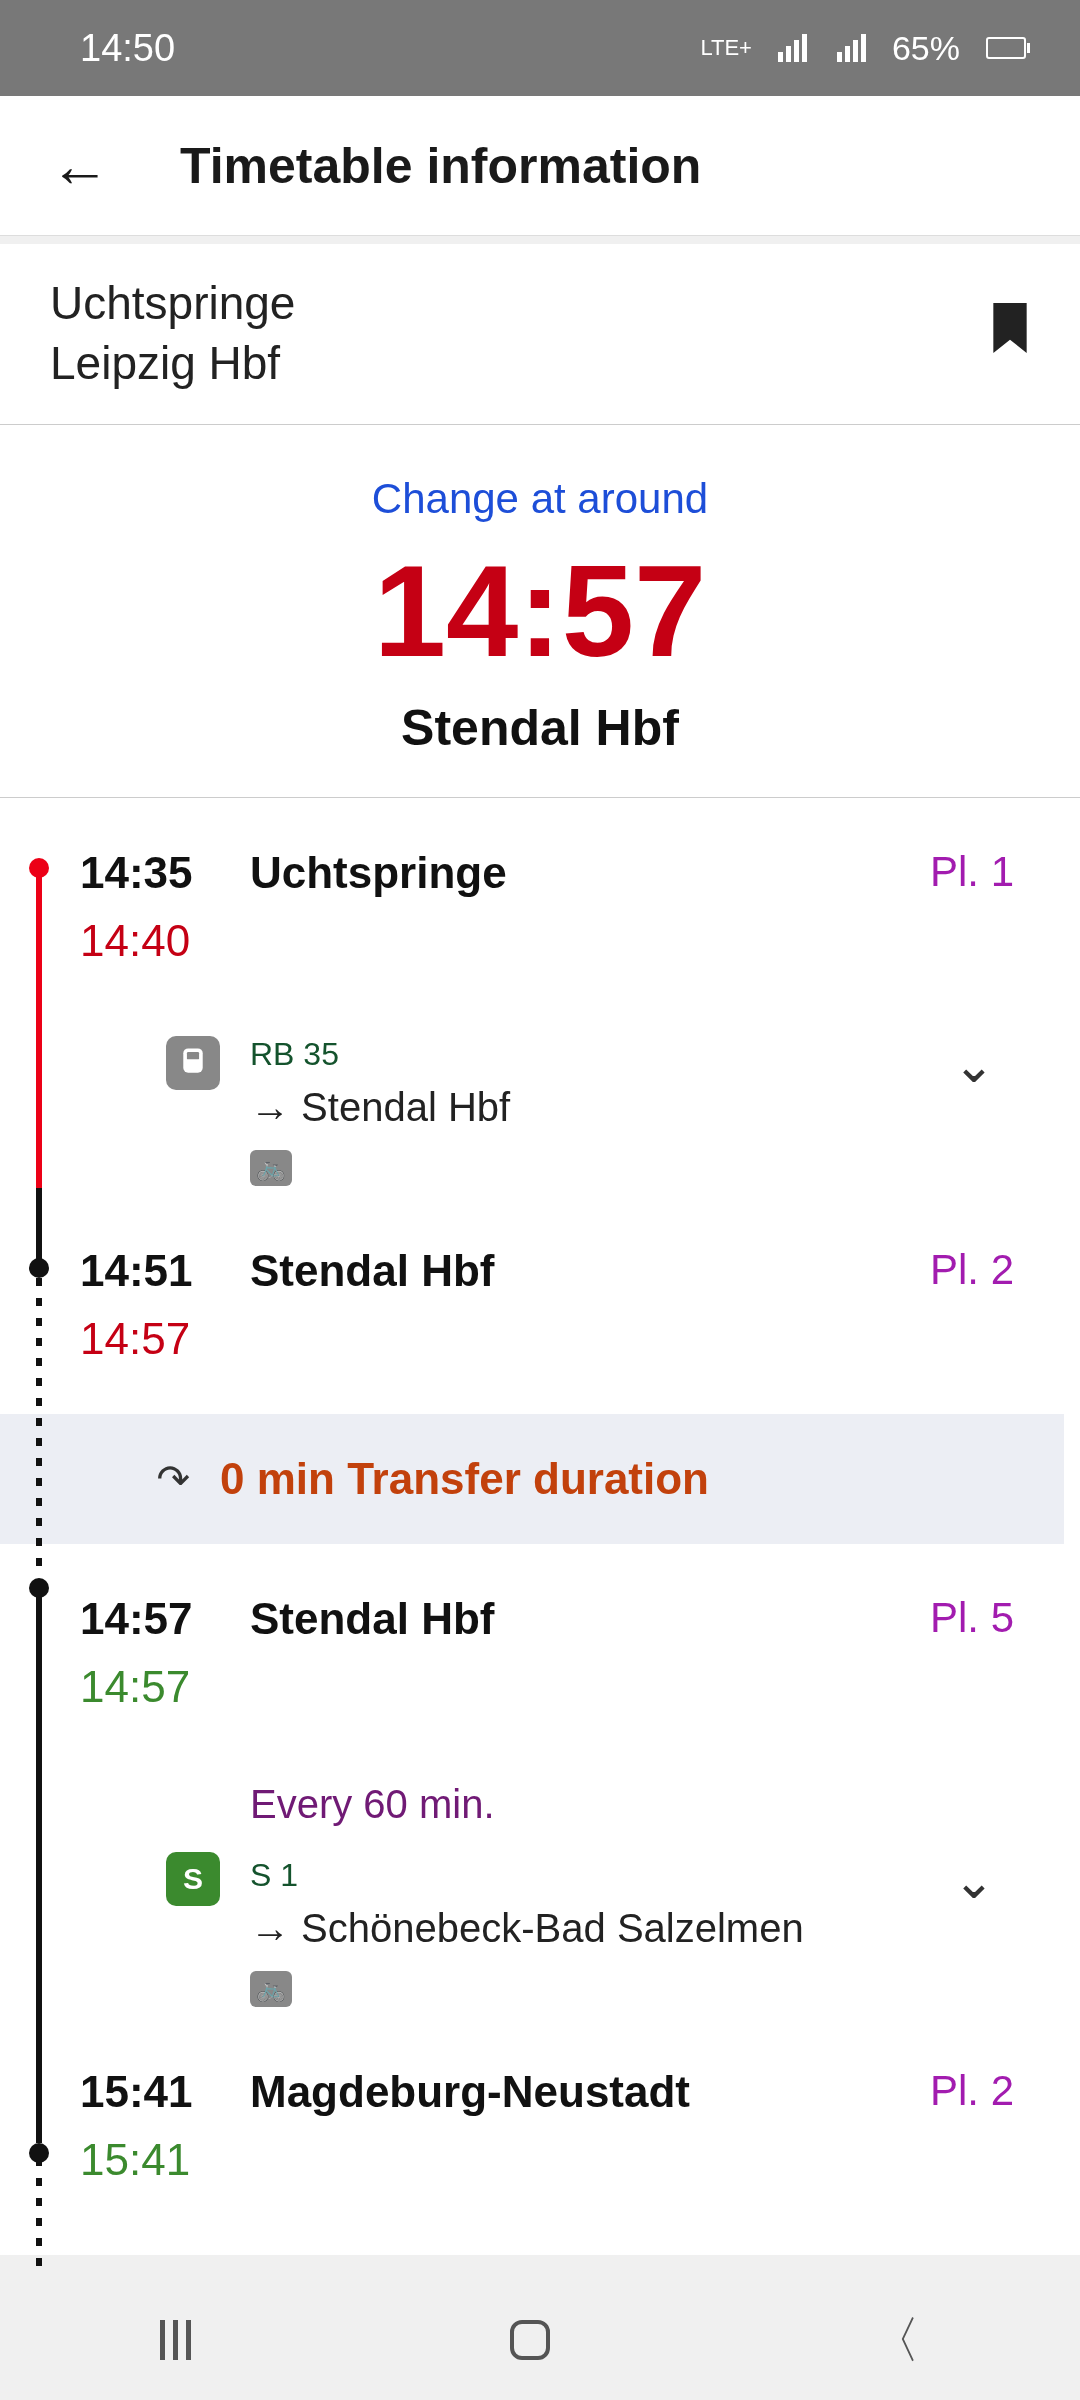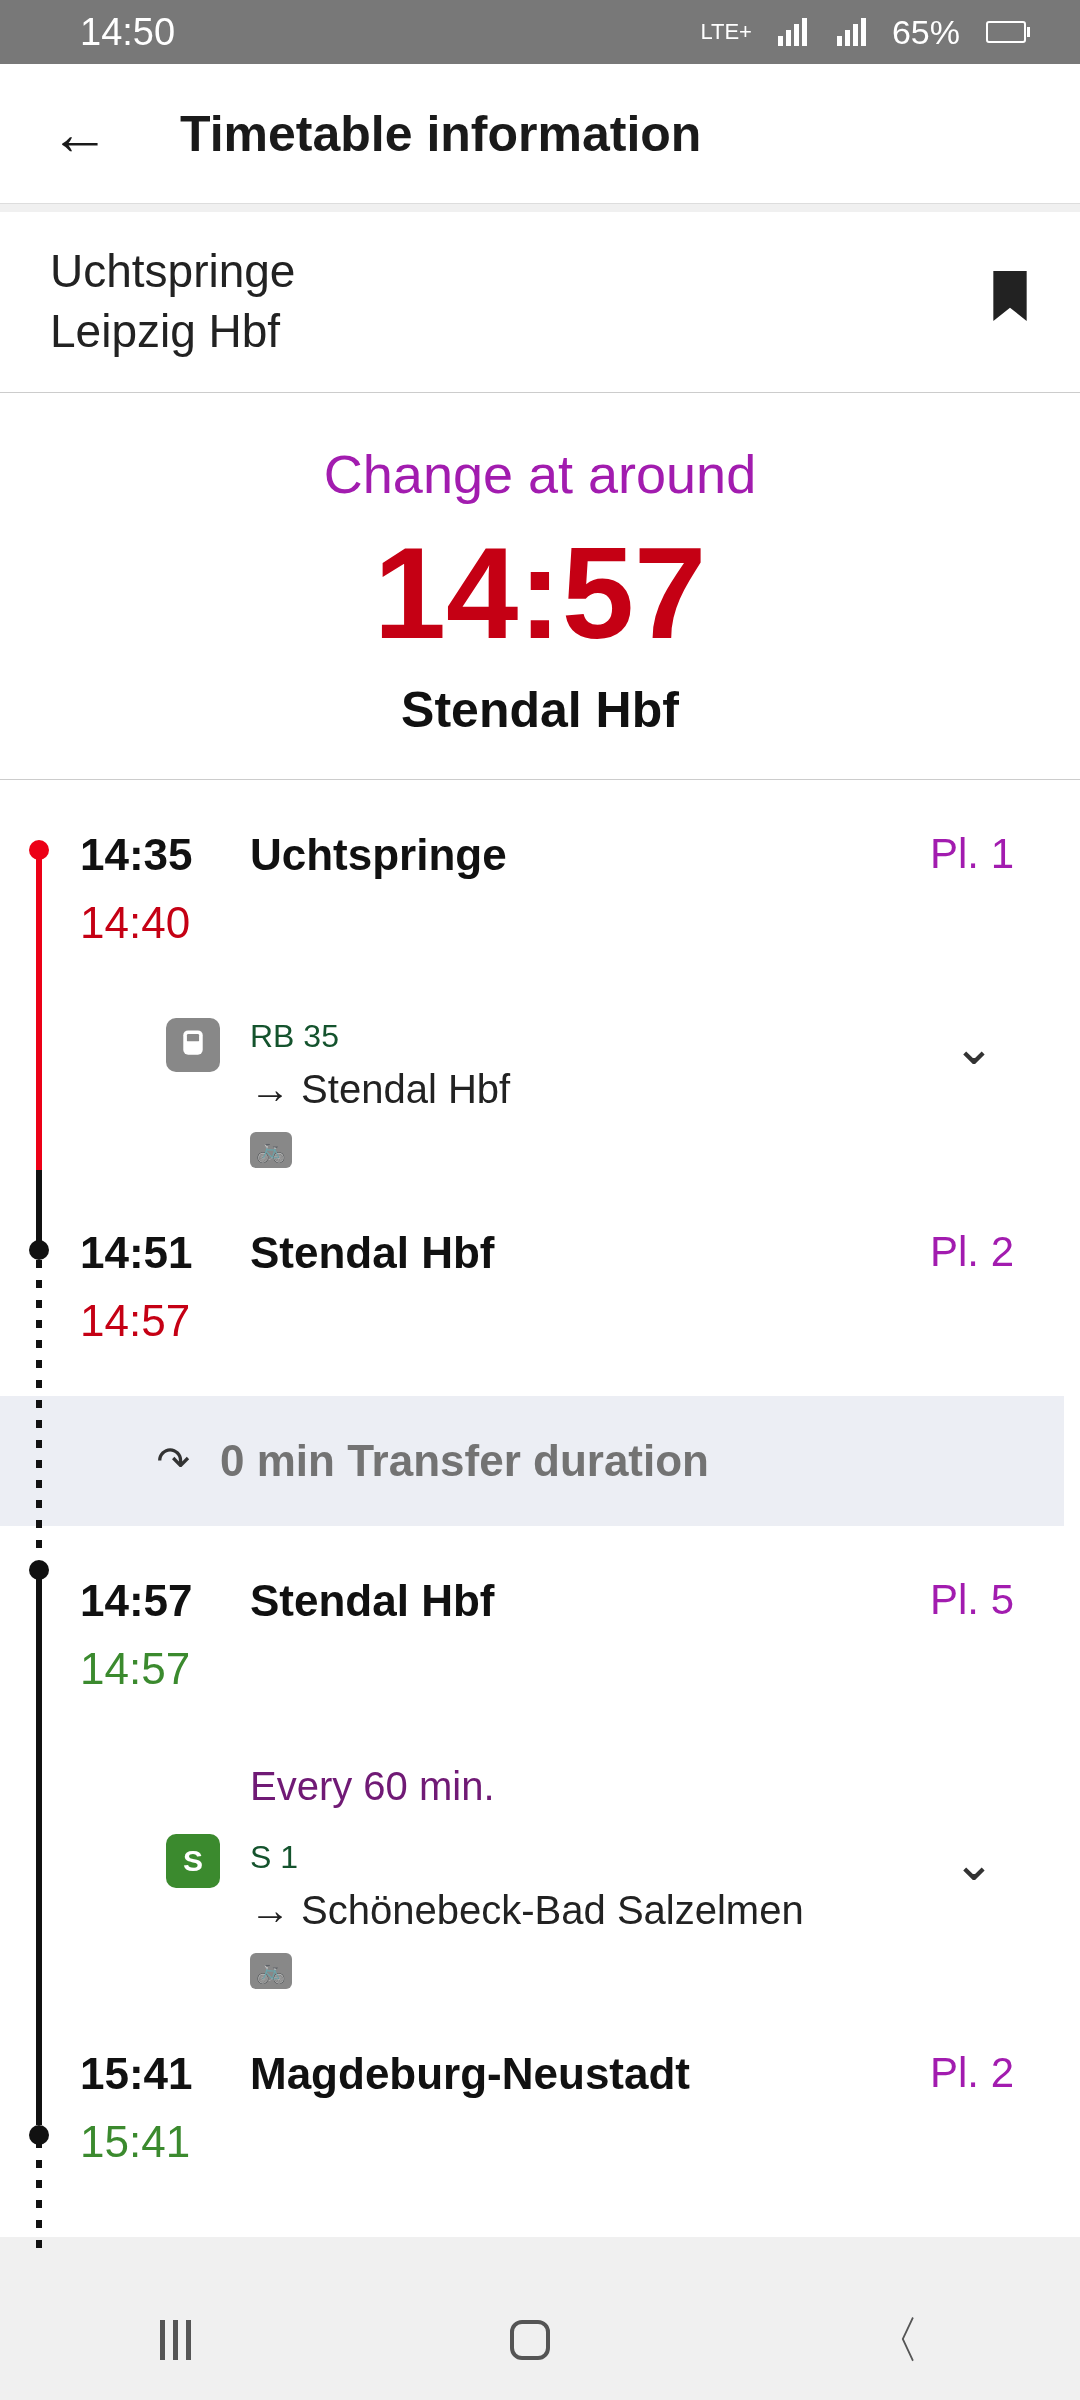--- a/index.html
+++ b/index.html
@@ -5,21 +5,21 @@
   * { box-sizing: border-box; margin: 0; padding: 0; }
   body {
     width: 1080px;
     height: 2400px;
     font-family: -apple-system, Arial, sans-serif;
     background: #f0f0f0;
     overflow: hidden;
     position: relative;
   }
   .status-bar {
-    height: 64px;
+    height: 96px;
     background: #787878;
     color: #fff;
     display: flex;
     align-items: center;
     justify-content: space-between;
     padding: 0 50px 0 80px;
     font-size: 38px;
   }
   .status-right { display:flex; align-items:center; gap:22px; font-size:34px;}
   .signal-bars { display:inline-flex; align-items:flex-end; gap:3px; margin:0 4px;}
@@ -52,21 +52,21 @@
   }
   .route-stations { font-size: 46px; color:#222; line-height:1.3; }
   .bookmark { font-size: 50px; color:#222; }
 
   .change-banner {
     background:#fff;
     text-align:center;
     padding: 50px 0 40px;
     border-bottom:1px solid #ccc;
   }
-  .change-label { font-size: 54px; color:#a21caf; }
+  .change-label { font-size: 42px; color:#1d4ed8; }
   .change-time { font-size: 130px; font-weight: 800; color:#c50014; line-height:1.2; margin:10px 0;}
   .change-station { font-size: 50px; font-weight:800; color:#111;}
 
   .itinerary { background:#fff; padding: 50px 46px 30px 30px; position:relative;}
   .row { display:flex; align-items:flex-start; padding: 0 20px 40px 50px; position:relative;}
   .time-col { width: 170px; flex-shrink:0; }
   .time-sched { font-size: 44px; font-weight:800; color:#111;}
   .time-real { font-size: 44px; font-weight:500; margin-top:18px;}
   .red { color:#c50014;}
   .green { color:#3b8a2e;}
@@ -87,21 +87,21 @@
   .chevron { font-size:50px; color:#333; width:80px; text-align:center;}
 
   .transfer-bar {
     background:#eceef4;
     padding: 40px 20px 40px 50px;
     display:flex;
     align-items:center;
     margin: 10px -30px;
   }
   .transfer-icon { width:170px; display:flex; justify-content:flex-end; padding-right:30px; font-size:40px; color:#333;}
-  .transfer-text { font-size:44px; font-weight:800; color:#737373;}
+  .transfer-text { font-size:44px; font-weight:800; color:#c2410c;}
 
   
   .timeline { position:absolute; left:33px; top:60px; bottom:0; width:12px; }
   .tl-seg { position:absolute; left:3px; width:6px;}
   .tl-solid-red { background:#ec0016;}
   .tl-solid-black { background:#111;}
   .tl-dotted { background: repeating-linear-gradient(to bottom, #111 0 8px, transparent 8px 20px); width:6px;}
   .tl-dot { position:absolute; left:-4px; width:20px; height:20px; border-radius:50%;}
   .tl-dot-red { background:#ec0016;}
   .tl-dot-black { background:#111;}

